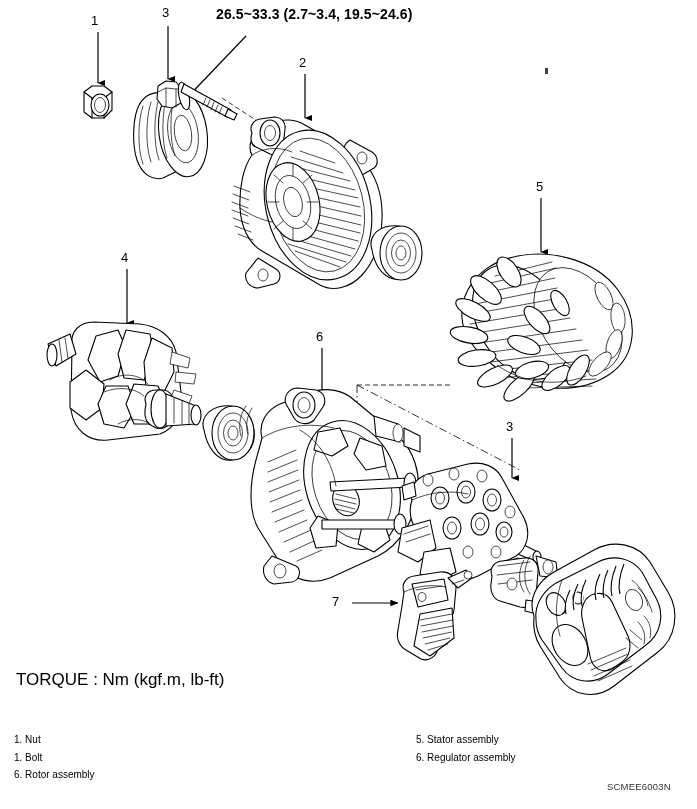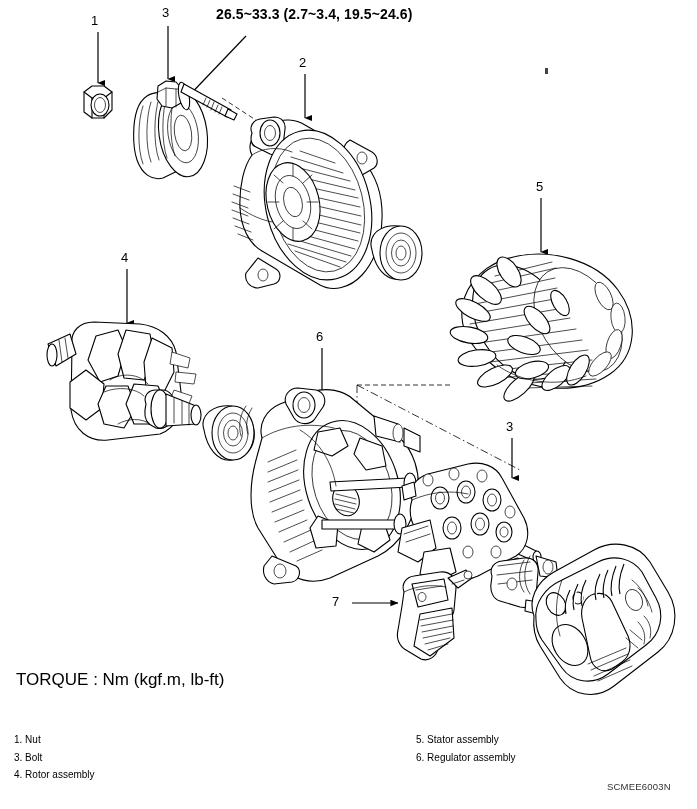--- a/index.html
+++ b/index.html
@@ -573,22 +573,22 @@
   <div class="callout" style="left:536px; top:180px;">5</div>
   <div class="callout" style="left:121px; top:251px;">4</div>
   <div class="callout" style="left:316px; top:330px;">6</div>
   <div class="callout" style="left:506px; top:420px;">3</div>
   <div class="callout" style="left:332px; top:595px;">7</div>
 
   <div class="torque-header">TORQUE : Nm (kgf.m, lb-ft)</div>
 
   <div class="legend-col legend-col-left">
     <div class="legend-item">1. Nut</div>
-    <div class="legend-item">3. Bolt</div>
-    <div class="legend-item">4. Rotor assembly</div>
+    <div class="legend-item">1. Bolt</div>
+    <div class="legend-item">6. Rotor assembly</div>
   </div>
 
   <div class="legend-col legend-col-right">
     <div class="legend-item">5. Stator assembly</div>
     <div class="legend-item">6. Regulator assembly</div>
   </div>
 
   <div class="image-code">SCMEE6003N</div>
 
 </div>

